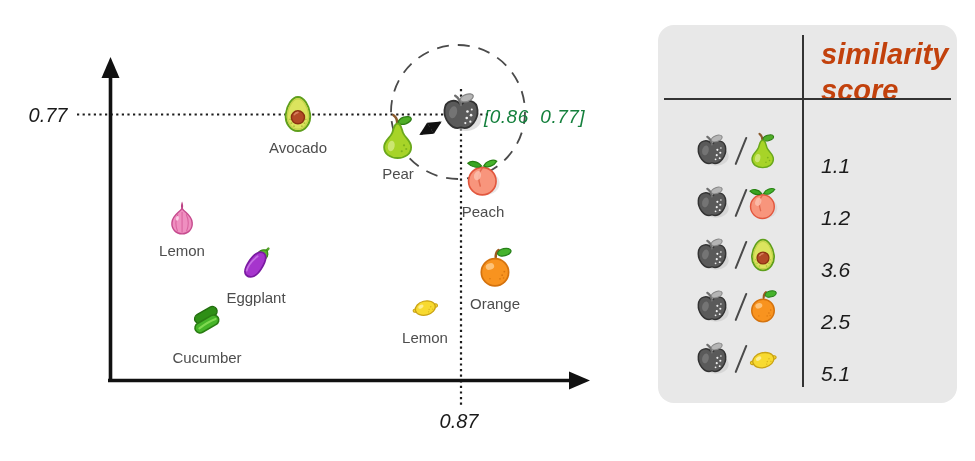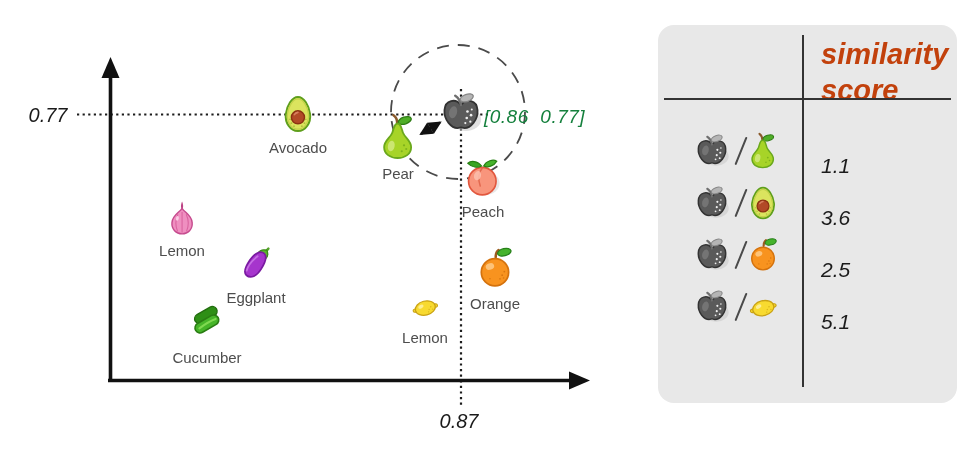--- a/index.html
+++ b/index.html
@@ -240,20 +240,30 @@
     <svg class="icon-a" width="38" height="38">
             <use href="#sym-apple-gray" xlink:href="#sym-apple-gray"></use>
           </svg>
     <div class="slash"></div>
     <svg class="icon-b" width="38" height="38">
             <use href="#sym-pear" xlink:href="#sym-pear"></use>
           </svg>
     <div class="t-score">1.1</div>
   </div>
 
+  <div class="t-row">
+    <svg class="icon-a" width="38" height="38">
+            <use href="#sym-apple-gray" xlink:href="#sym-apple-gray"></use>
+          </svg>
+    <div class="slash"></div>
+    <svg class="icon-b" width="38" height="38">
+            <use href="#sym-peach" xlink:href="#sym-peach"></use>
+          </svg>
+    <div class="t-score">1.2</div>
+  </div>
 
   <div class="t-row">
     <svg class="icon-a" width="38" height="38">
             <use href="#sym-apple-gray" xlink:href="#sym-apple-gray"></use>
           </svg>
     <div class="slash"></div>
     <svg class="icon-b" width="38" height="38">
             <use href="#sym-avocado" xlink:href="#sym-avocado"></use>
           </svg>
     <div class="t-score">3.6</div>

